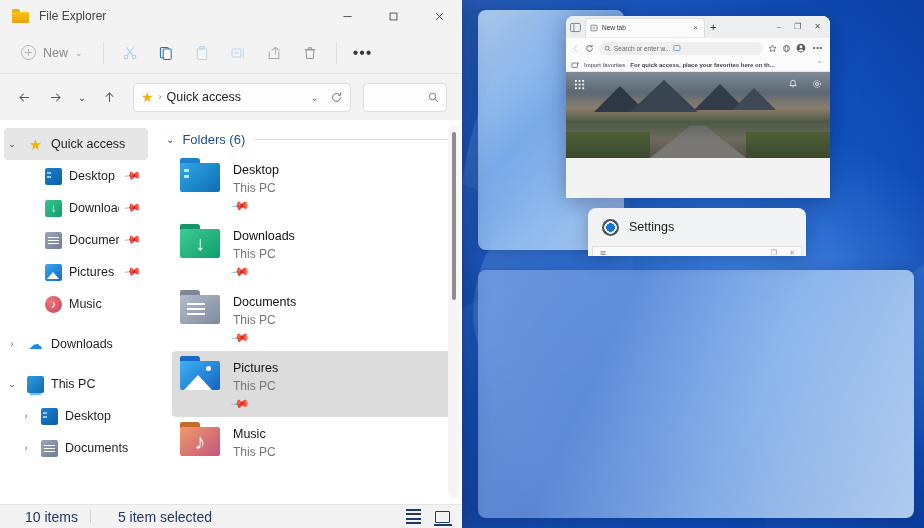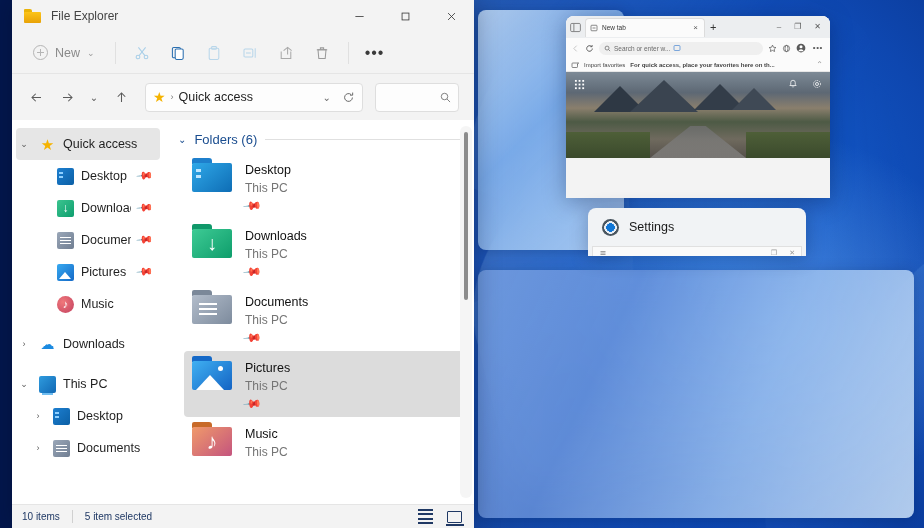--- a/index.html
+++ b/index.html
@@ -163,21 +163,21 @@
     flex: 0 0 auto;
   }
   #settings-title { font-size: 12.5px; color: #1a1a1a; }
   #settings-sub {
     height: 12px; margin: 0 4px; background: #fafafa; border: 1px solid #e0e0e0;
     border-bottom: none; display: flex; align-items: center; gap: 6px; padding: 0 6px;
   }
 
   
   #explorer {
-    position: absolute; left: 12px; top: 0; width: 462px; height: 528px;
+    position: absolute; left: 0; top: 0; width: 462px; height: 528px;
     background: #f3f3f3; overflow: hidden;
     display: flex; flex-direction: column;
     box-shadow: 0 0 24px rgba(0,10,40,.38);
   }
   #fe-titlebar {
     height: 32px; display: flex; align-items: center; gap: 10px; padding-left: 12px;
     background: #f3f3f3; flex: 0 0 auto;
   }
   .fe-folder-ico {
     width: 17px; height: 14px; position: relative; flex: 0 0 auto;
@@ -339,21 +339,21 @@
   }
   #fe-vscroll-thumb {
     position: absolute; left: 4px; top: 6px; width: 4px; height: 168px;
     background: #8c8c8c; border-radius: 3px;
   }
 
   #fe-statusbar {
     height: 24px; flex: 0 0 24px; display: flex; align-items: center;
     background: #f3f3f3; border-top: 1px solid #e5e5e5; padding: 0 10px; gap: 0;
   }
-  .status-text { font-size: 10px; color: #1f3864; }
+  .status-text { font-size: 14px; color: #1f3864; margin-left: 15px; }
   #status-sep { width: 1px; height: 13px; background: #d0d0d0; margin: 0 12px; }
   #fe-viewbtns { margin-left: auto; display: flex; gap: 10px; align-items: center; }
   .vb { width: 19px; height: 17px; display: flex; align-items: center; justify-content: center; }
   .vb-lines { display:flex; flex-direction:column; gap:2.5px; }
   .vb-lines i { display:block; width:15px; height:1.8px; background:#1f3864; }
   .vb-box { width:15px; height:12px; border:1.8px solid #1f3864; border-radius:1px; position:relative; }
   .vb-box::after { content:''; position:absolute; left:-1.8px; bottom:-4px; width:18px; height:1.8px; background:#1f3864; }
 
   svg { display: block; }
 </style>

